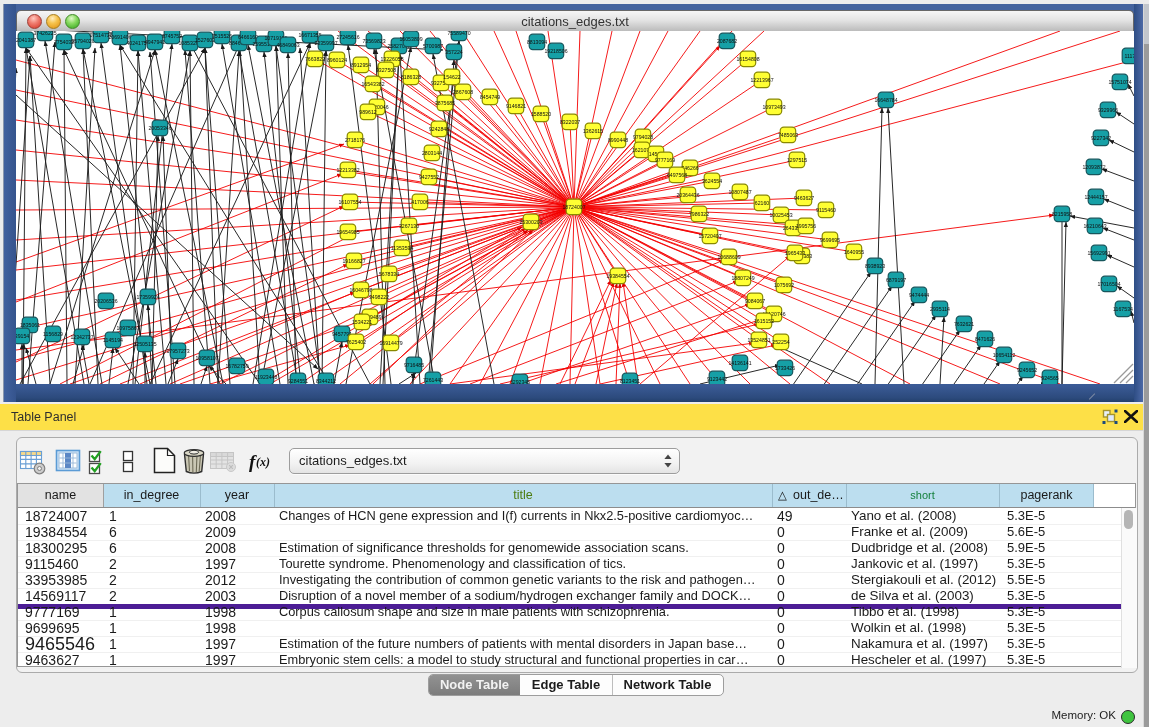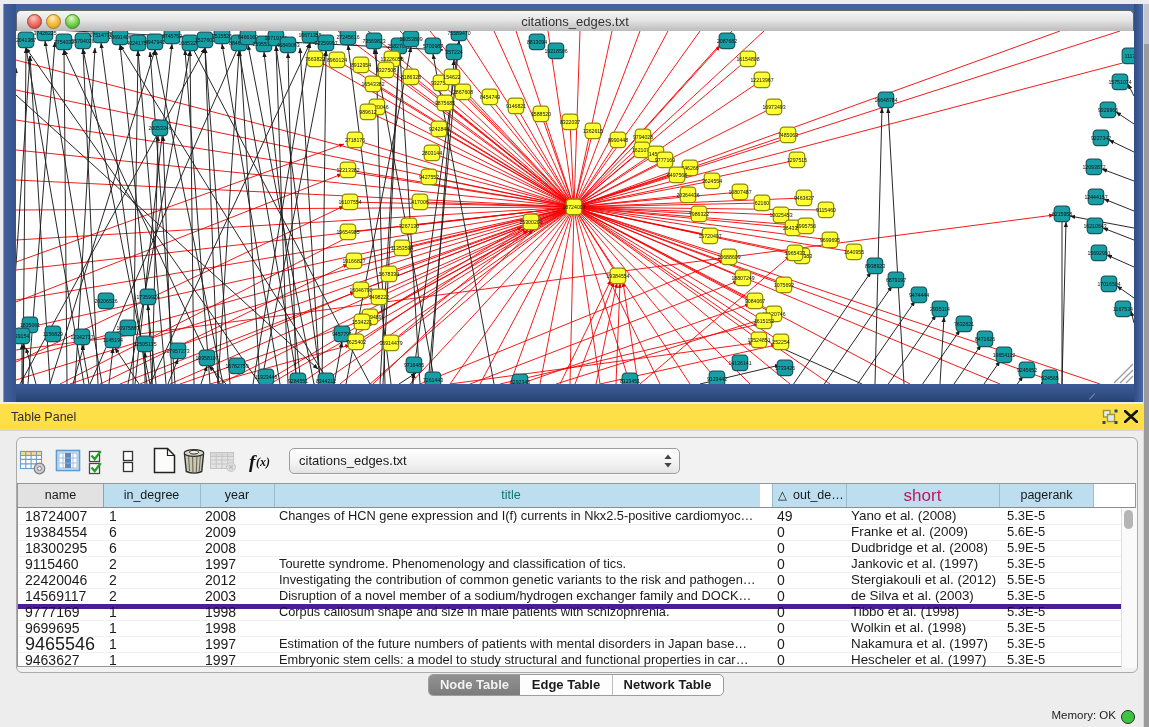--- a/index.html
+++ b/index.html
@@ -668,26 +668,26 @@
     <path d="M5,13.5 L8.6,9 L1.4,9 z" fill="#444"></path>
   </svg>
 </div>
 
 <div class="abs" style="left:17px;top:483px;width:1119px;height:184px;background:#fff;border:1px solid #969696;box-sizing:border-box">
 
   <div class="abs" style="left:0;top:0;width:1117px;height:23px;background:#fff;border-bottom:1px solid #8c8c8c">
     <div class="abs" style="left:0;top:0;width:85px;height:23px;background:#e2e2e2;text-align:center;line-height:23px;font-size:12.5px;color:#1a1a1a">name</div>
     <div class="abs" style="left:85px;top:0;width:97px;height:23px;background:#bcdeef;text-align:center;line-height:23px;font-size:12.5px;color:#1a1a1a">in_degree</div>
     <div class="abs" style="left:182px;top:0;width:74px;height:23px;background:#bcdeef;text-align:center;line-height:23px;font-size:12.5px;color:#1a1a1a">year</div>
-    <div class="abs" style="left:244px;top:0;width:498px;height:23px;background:#bcdeef;text-align:center;line-height:23px;font-size:12.5px;color:#0f766e">title</div>
+    <div class="abs" style="left:256px;top:0;width:498px;height:23px;background:#bcdeef;text-align:center;line-height:23px;font-size:12.5px;color:#4d7c0f">title</div>
     <div class="abs" style="left:754px;top:0;width:74px;height:23px;background:#bcdeef;line-height:23px;font-size:12.5px;color:#1a1a1a">
         <span style="position:absolute;left:6px;font-size:11.5px">△</span>
         <span style="position:absolute;left:21px">out_de…</span>
       </div>
-    <div class="abs" style="left:828px;top:0;width:153px;height:23px;background:#bcdeef;text-align:center;line-height:23px;font-size:17px;color:#be185d">short</div>
+    <div class="abs" style="left:828px;top:0;width:153px;height:23px;background:#bcdeef;text-align:center;line-height:23px;font-size:11px;color:#15803d">short</div>
     <div class="abs" style="left:981px;top:0;width:95px;height:23px;background:#bcdeef;text-align:center;line-height:23px;font-size:12.5px;color:#1a1a1a">pagerank</div>
     <div class="abs" style="left:85px;top:0;width:1px;height:23px;background:#9f9f9f"></div>
     <div class="abs" style="left:182px;top:0;width:1px;height:23px;background:#9bbccd"></div>
     <div class="abs" style="left:256px;top:0;width:1px;height:23px;background:#9bbccd"></div>
     <div class="abs" style="left:754px;top:0;width:1px;height:23px;background:#9bbccd"></div>
     <div class="abs" style="left:828px;top:0;width:1px;height:23px;background:#9bbccd"></div>
     <div class="abs" style="left:981px;top:0;width:1px;height:23px;background:#9bbccd"></div>
     <div class="abs" style="left:1075px;top:0;width:1px;height:23px;background:#9bbccd"></div>
   </div>
 
@@ -706,35 +706,36 @@
         <span style="position:absolute;left:91px;top:0;font-size:14px">6</span>
         <span style="position:absolute;left:187px;top:0;font-size:14px">2009</span>
         <span style="position:absolute;left:759px;top:0;font-size:14px">0</span>
         <span style="position:absolute;left:833px;top:0;font-size:13.4px">Franke et al. (2009)</span>
         <span style="position:absolute;left:989px;top:0">5.6E-5</span>
       </div>
 <div style="position:absolute;left:0;top:32px;width:1103px;height:16px;line-height:16px;border-bottom:1px solid #f0f0f0">
         <span style="position:absolute;left:7px;top:0;font-size:14px">18300295</span>
         <span style="position:absolute;left:91px;top:0;font-size:14px">6</span>
         <span style="position:absolute;left:187px;top:0;font-size:14px">2008</span>
+        <span style="position:absolute;left:261px;top:0;font-size:12.8px">Estimation of significance thresholds for genomewide association scans.</span>
         <span style="position:absolute;left:759px;top:0;font-size:14px">0</span>
         <span style="position:absolute;left:833px;top:0;font-size:13.4px">Dudbridge et al. (2008)</span>
         <span style="position:absolute;left:989px;top:0">5.9E-5</span>
       </div>
 <div style="position:absolute;left:0;top:48px;width:1103px;height:16px;line-height:16px;border-bottom:1px solid #f0f0f0">
         <span style="position:absolute;left:7px;top:0;font-size:14px">9115460</span>
         <span style="position:absolute;left:91px;top:0;font-size:14px">2</span>
         <span style="position:absolute;left:187px;top:0;font-size:14px">1997</span>
         <span style="position:absolute;left:261px;top:0;font-size:12.8px">Tourette syndrome. Phenomenology and classification of tics.</span>
         <span style="position:absolute;left:759px;top:0;font-size:14px">0</span>
         <span style="position:absolute;left:833px;top:0;font-size:13.4px">Jankovic et al. (1997)</span>
         <span style="position:absolute;left:989px;top:0">5.3E-5</span>
       </div>
 <div style="position:absolute;left:0;top:64px;width:1103px;height:16px;line-height:16px;border-bottom:1px solid #f0f0f0">
-        <span style="position:absolute;left:7px;top:0;font-size:14px">22420046</span>
+        <span style="position:absolute;left:7px;top:0;font-size:14px">33953985</span>
         <span style="position:absolute;left:91px;top:0;font-size:14px">2</span>
         <span style="position:absolute;left:187px;top:0;font-size:14px">2012</span>
         <span style="position:absolute;left:261px;top:0;font-size:12.8px">Investigating the contribution of common genetic variants to the risk and pathogen…</span>
         <span style="position:absolute;left:759px;top:0;font-size:14px">0</span>
         <span style="position:absolute;left:833px;top:0;font-size:13.4px">Stergiakouli et al. (2012)</span>
         <span style="position:absolute;left:989px;top:0">5.5E-5</span>
       </div>
 <div style="position:absolute;left:0;top:80px;width:1103px;height:16px;line-height:16px;border-bottom:5px solid #4c1d95">
         <span style="position:absolute;left:7px;top:0;font-size:14px">14569117</span>
         <span style="position:absolute;left:91px;top:0;font-size:14px">2</span>

